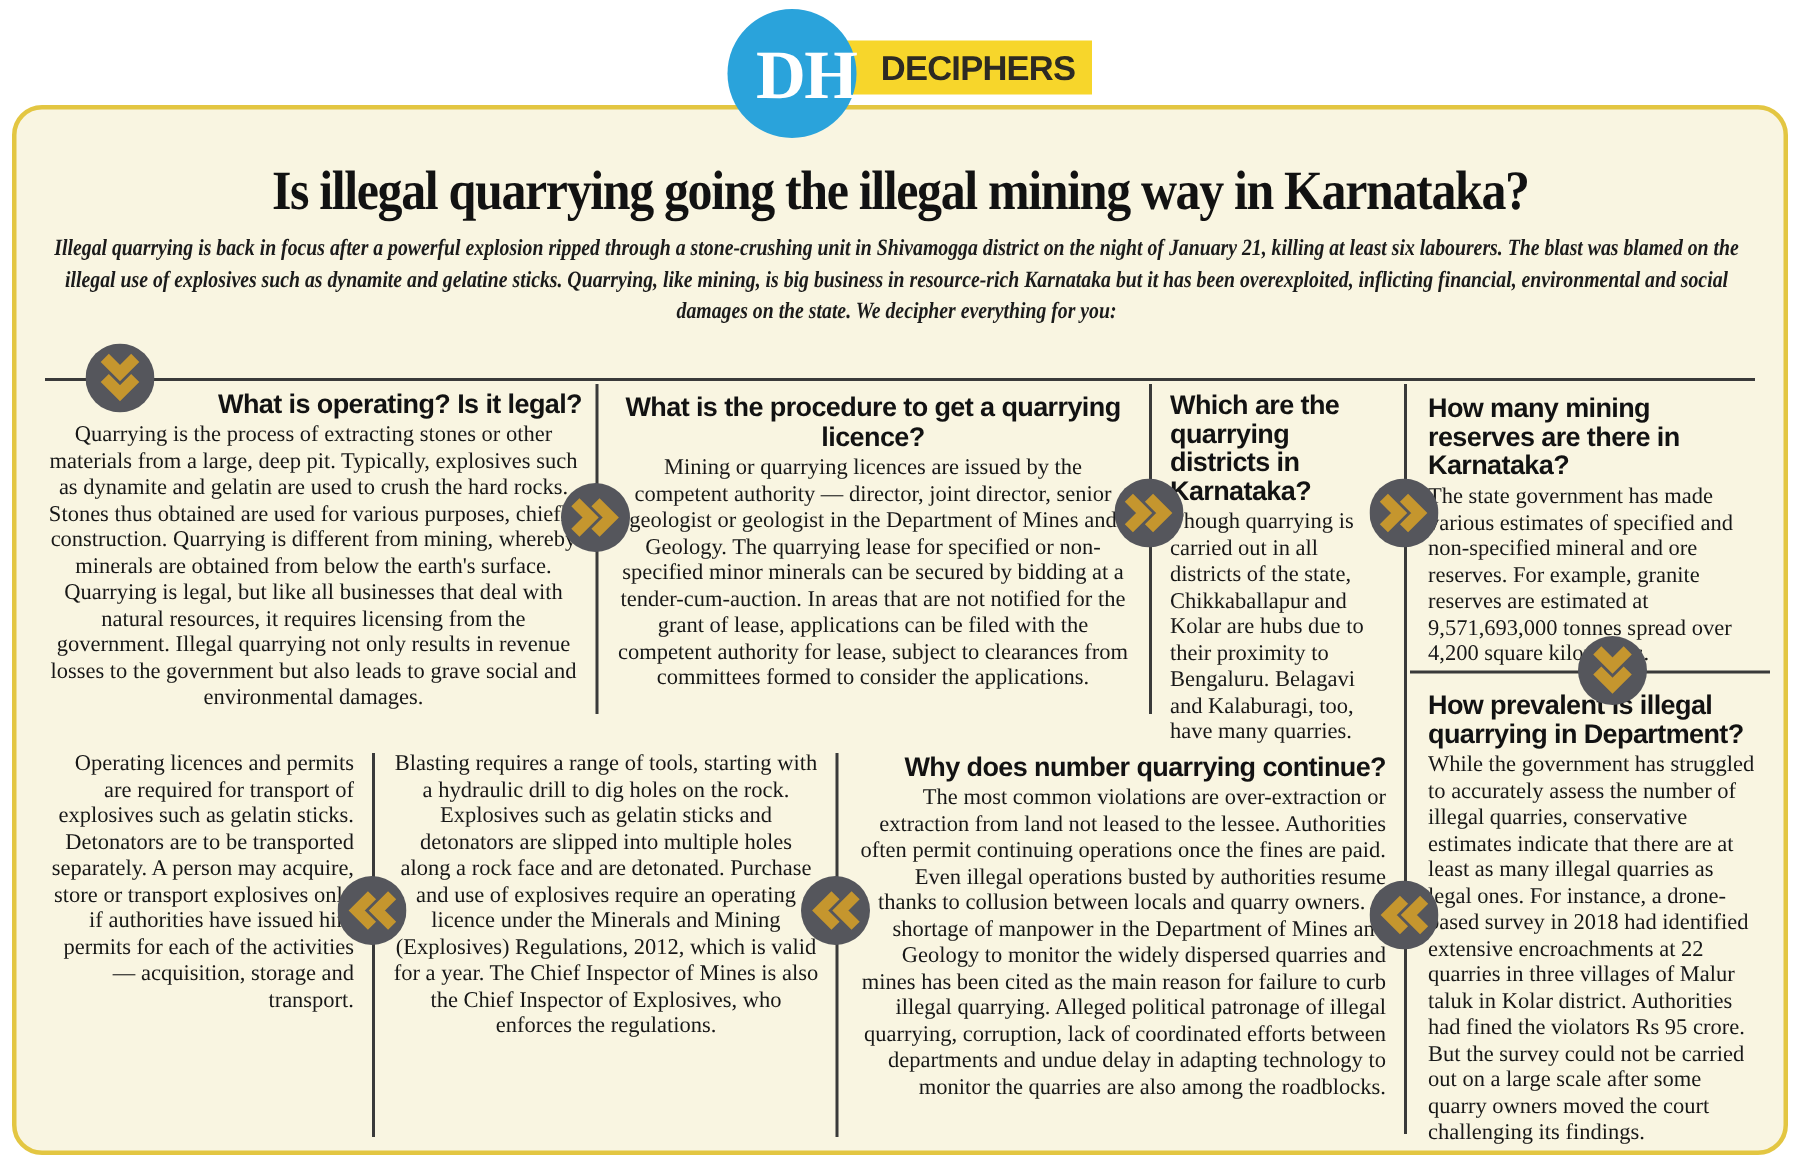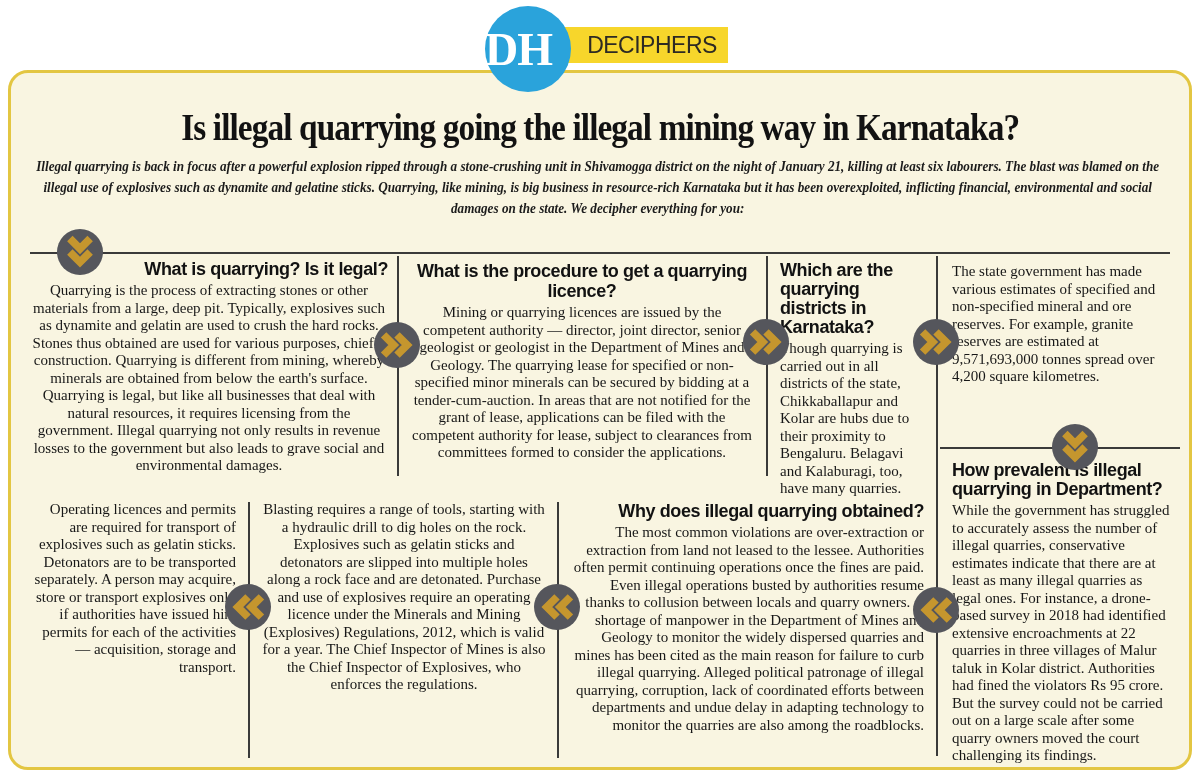--- a/index.html
+++ b/index.html
@@ -4,23 +4,23 @@
 <style>
   html,body{margin:0;padding:0;background:#ffffff;}
   #canvas{position:relative;width:1200px;height:778px;background:#ffffff;overflow:hidden;
           font-family:"Liberation Sans",sans-serif;}
   
   .card{position:absolute;left:8px;top:70px;width:1178px;height:694px;
         background:#f9f5e1;border:3px solid #e3c642;border-radius:20px;}
   
   .brand-label{position:absolute;left:560px;top:27px;width:168px;height:36px;background:#f7d62b;
         z-index:1;display:flex;align-items:center;justify-content:center;padding-left:16px;box-sizing:border-box;}
-  .brand-label span{font-weight:normal;font-size:23px;letter-spacing:-0.5px;color:#2d2a23;}
+  .brand-label span{font-weight:bold;font-size:23px;letter-spacing:-0.5px;color:#2d2a23;}
   .logo-circle{position:absolute;left:485px;top:6px;width:86px;height:86px;border-radius:50%;
-        background:#2aa3db;z-index:2;display:flex;align-items:center;justify-content:flex-start;}
+        background:#2aa3db;z-index:2;display:flex;align-items:center;justify-content:flex-end;}
   .logo-circle span{font-family:"Liberation Serif",serif;font-weight:bold;font-size:46px;color:#ffffff;letter-spacing:-1px;}
   
   .title{position:absolute;left:17px;top:106px;width:1296px;transform:scaleX(0.9);transform-origin:left top;
         text-align:center;font-family:"Liberation Serif",serif;font-weight:bold;font-size:37px;
         letter-spacing:-1px;color:#121212;}
   .intro{position:absolute;left:18px;top:155px;width:1364px;transform:scaleX(0.85);transform-origin:left top;
         text-align:center;font-family:"Liberation Serif",serif;font-style:italic;font-weight:bold;
         font-size:15.5px;line-height:21px;color:#1b1b1b;}
   .byline{position:absolute;right:36px;top:229px;font-weight:bold;font-size:13.5px;color:#1b1b1b;letter-spacing:-0.2px;}
   
@@ -117,45 +117,46 @@
   </div>
   <div class="chev left" style="left:225px;top:584px;">
     <svg viewBox="0 0 24 24" width="46" height="46">
         <circle cx="12" cy="12" r="12" fill="#55565c"></circle>
         <path d="M5 6.7 L10.3 12 L5 17.3" stroke="#c5962e" stroke-width="4" fill="none"></path>
         <path d="M12 6.7 L17.3 12 L12 17.3" stroke="#c5962e" stroke-width="4" fill="none"></path>
       </svg>
   </div>
 
   <section class="sec" style="left:30px;top:259px;width:358px;">
-    <h2 class="q ta-r">What is quarrying? Is it legal?</h2>
+    <h2 class="q ta-r">What is operating? Is it legal?</h2>
     <p class="a ta-c">Quarrying is the process of extracting stones or other materials from a large, deep pit. Typically, explosives such as dynamite and gelatin are used to crush the hard rocks. Stones thus obtained are used for various purposes, chiefly construction. Quarrying is different from mining, whereby minerals are obtained from below the earth's surface. Quarrying is legal, but like all businesses that deal with natural resources, it requires licensing from the government. Illegal quarrying not only results in revenue losses to the government but also leads to grave social and environmental damages.</p>
   </section>
 
   <section class="sec" style="left:410px;top:261px;width:344px;">
     <h2 class="q ta-c">What is the procedure to get a quarrying licence?</h2>
     <p class="a ta-c">Mining or quarrying licences are issued by the competent authority — director, joint director, senior geologist or geologist in the Department of Mines and Geology. The quarrying lease for specified or non-specified minor minerals can be secured by bidding at a tender-cum-auction. In areas that are not notified for the grant of lease, applications can be filed with the competent authority for lease, subject to clearances from committees formed to consider the applications.</p>
   </section>
 
   <section class="sec" style="left:780px;top:261px;width:146px;">
     <h2 class="q q-sm ta-l">Which are the quarrying districts in Karnataka?</h2>
     <p class="a ta-l">Though quarrying is carried out in all districts of the state, Chikkaballapur and Kolar are hubs due to their proximity to Bengaluru. Belagavi and Kalaburagi, too, have many quarries.</p>
   </section>
 
   <section class="sec" style="left:952px;top:263px;width:222px;">
+    <h2 class="q q-sm ta-l">How many mining reserves are there in Karnataka?</h2>
     <p class="a ta-l">The state government has made various estimates of specified and non-specified mineral and ore reserves. For example, granite reserves are estimated at 9,571,693,000 tonnes spread over 4,200 square kilometres.</p>
   </section>
 
   <section class="sec" style="left:952px;top:461px;width:222px;">
     <h2 class="q q-sm ta-l">How prevalent is illegal quarrying in Department?</h2>
     <p class="a ta-l">While the government has struggled to accurately assess the number of illegal quarries, conservative estimates indicate that there are at least as many illegal quarries as legal ones. For instance, a drone-based survey in 2018 had identified extensive encroachments at 22 quarries in three villages of Malur taluk in Kolar district. Authorities had fined the violators Rs 95 crore. But the survey could not be carried out on a large scale after some quarry owners moved the court challenging its findings.</p>
   </section>
 
   <section class="sec" style="left:570px;top:501px;width:354px;">
-    <h2 class="q ta-r">Why does illegal quarrying obtained?</h2>
+    <h2 class="q ta-r">Why does number quarrying continue?</h2>
     <p class="a ta-r">The most common violations are over-extraction or extraction from land not leased to the lessee. Authorities often permit continuing operations once the fines are paid. Even illegal operations busted by authorities resume thanks to collusion between locals and quarry owners. A shortage of manpower in the Department of Mines and Geology to monitor the widely dispersed quarries and mines has been cited as the main reason for failure to curb illegal quarrying. Alleged political patronage of illegal quarrying, corruption, lack of coordinated efforts between departments and undue delay in adapting technology to monitor the quarries are also among the roadblocks.</p>
   </section>
 
   <section class="sec" style="left:262px;top:501px;width:284px;">
     <p class="a ta-c">Blasting requires a range of tools, starting with a hydraulic drill to dig holes on the rock. Explosives such as gelatin sticks and detonators are slipped into multiple holes along a rock face and are detonated. Purchase and use of explosives require an operating licence under the Minerals and Mining (Explosives) Regulations, 2012, which is valid for a year. The Chief Inspector of Mines is also the Chief Inspector of Explosives, who enforces the regulations.</p>
   </section>
 
   <section class="sec" style="left:30px;top:501px;width:206px;">
     <p class="a ta-r">Operating licences and permits are required for transport of explosives such as gelatin sticks. Detonators are to be transported separately. A person may acquire, store or transport explosives only if authorities have issued him permits for each of the activities — acquisition, storage and transport.</p>
   </section>

